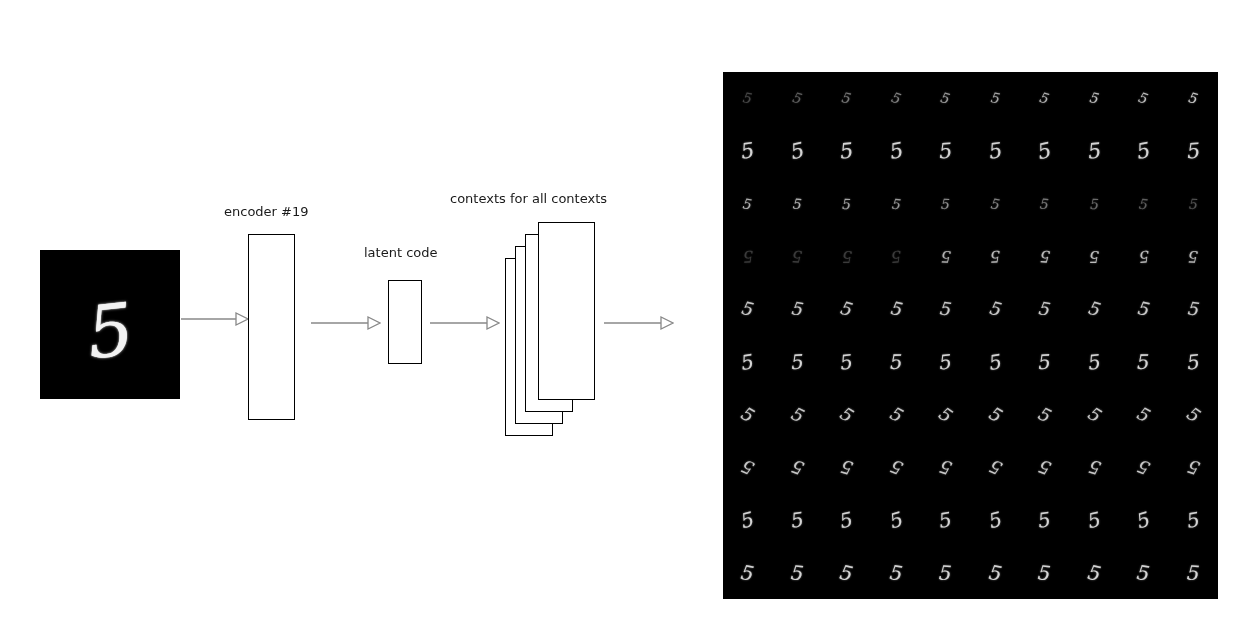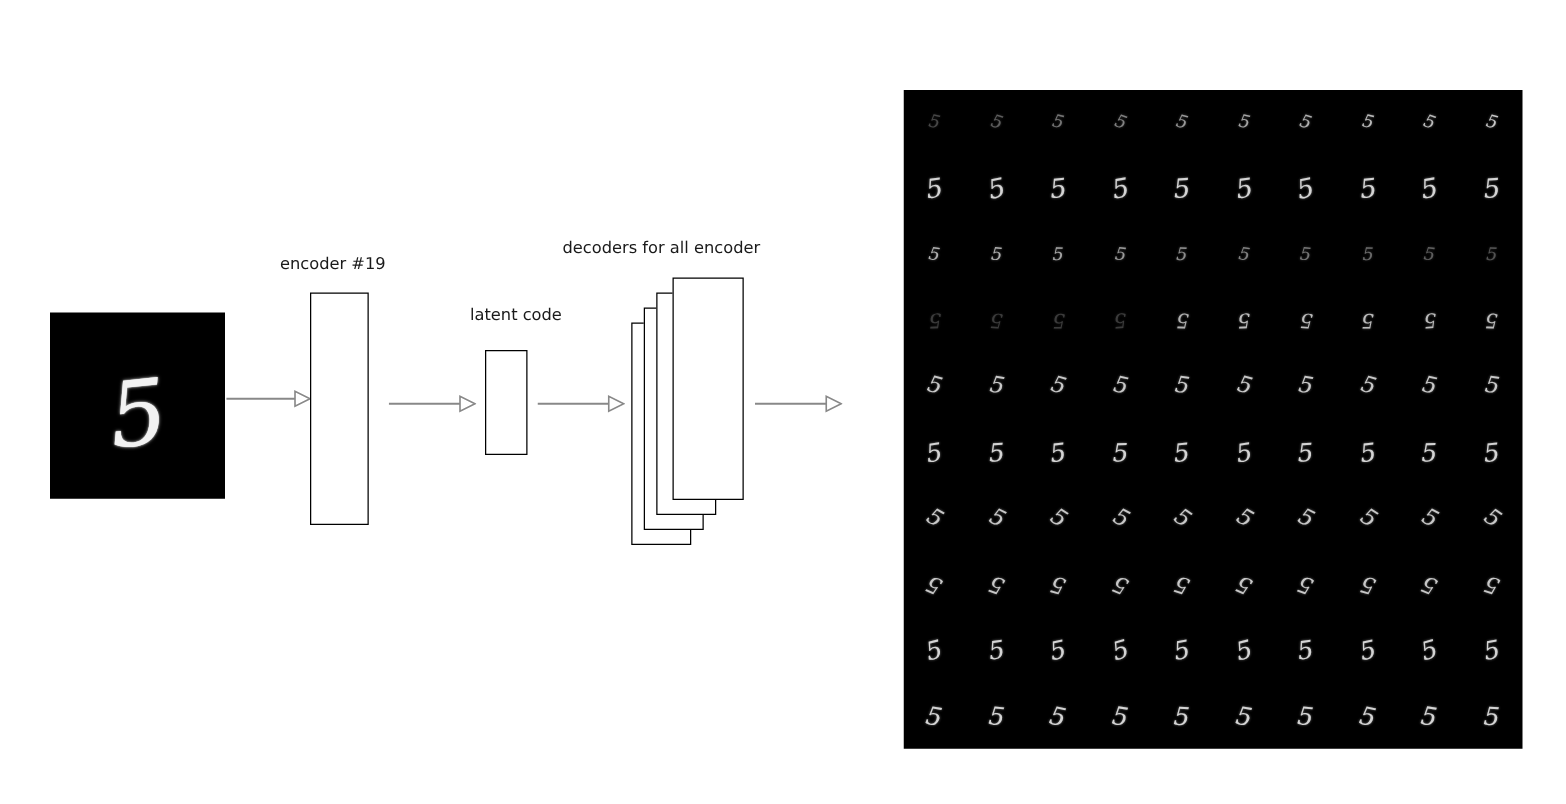--- a/index.html
+++ b/index.html
@@ -107,29 +107,29 @@
   </svg>
 
   <div class="figure-label" style="left:224px; top:204px;">encoder #19</div>
   <div class="box encoder-box"></div>
 
   <svg class="arrow" style="left:311px; top:315px;" width="70" height="16">
     <line x1="0" y1="8" x2="57" y2="8" stroke="#888888" stroke-width="1.5"></line>
     <polygon points="57,2 57,14 69,8" fill="#ffffff" stroke="#888888" stroke-width="1.3"></polygon>
   </svg>
 
-  <div class="figure-label" style="left:376px; top:245px;">latent code</div>
+  <div class="figure-label" style="left:364px; top:245px;">latent code</div>
   <div class="box latent-box"></div>
 
   <svg class="arrow" style="left:430px; top:315px;" width="70" height="16">
     <line x1="0" y1="8" x2="57" y2="8" stroke="#888888" stroke-width="1.5"></line>
     <polygon points="57,2 57,14 69,8" fill="#ffffff" stroke="#888888" stroke-width="1.3"></polygon>
   </svg>
 
-  <div class="figure-label" style="left:450px; top:191px;">decoders for all encoder</div>
+  <div class="figure-label" style="left:450px; top:191px;">contexts for all contexts</div>
   <div class="decoder-stack">
     <div class="box dec1"></div>
     <div class="box dec2"></div>
     <div class="box dec3"></div>
     <div class="box dec4"></div>
   </div>
 
   <svg class="arrow" style="left:604px; top:315px;" width="70" height="16">
     <line x1="0" y1="8" x2="57" y2="8" stroke="#888888" stroke-width="1.5"></line>
     <polygon points="57,2 57,14 69,8" fill="#ffffff" stroke="#888888" stroke-width="1.3"></polygon>

